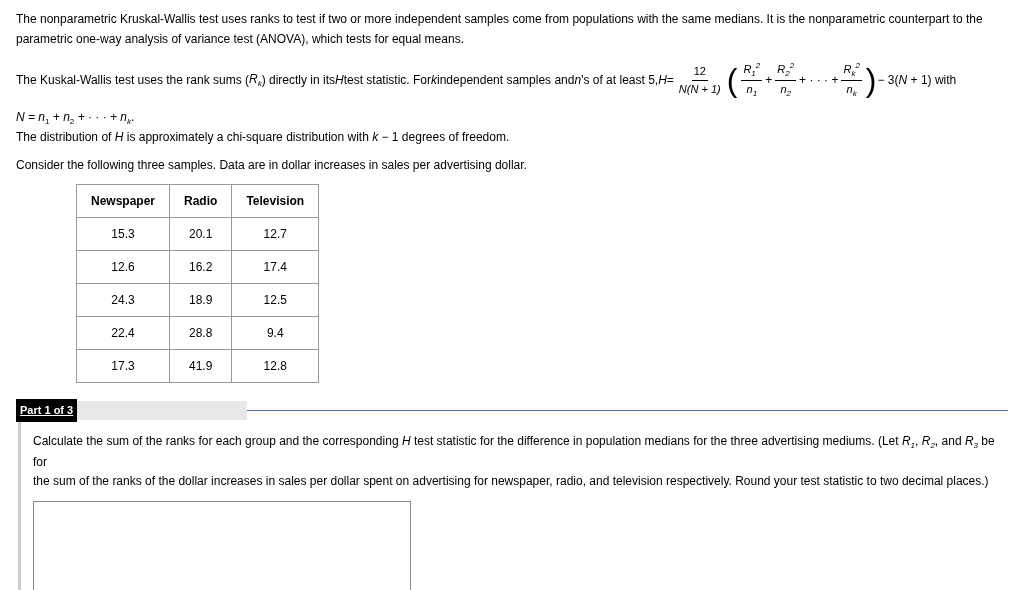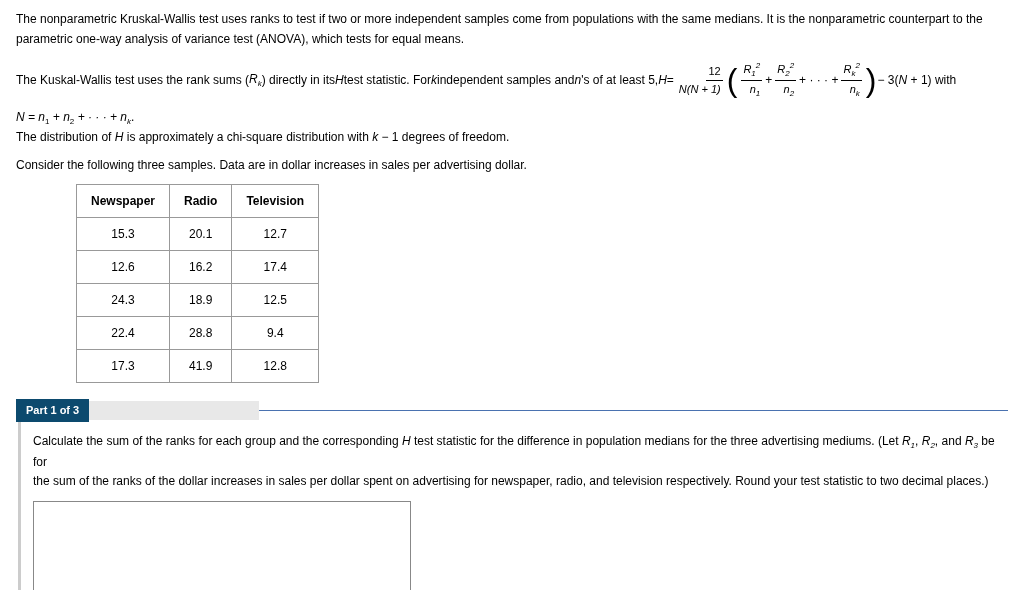--- a/index.html
+++ b/index.html
@@ -2,31 +2,31 @@
 <html><head>
   <meta charset="utf-8">
   <style>
     * { box-sizing: border-box; margin: 0; padding: 0; }
     body { font-family: Arial, sans-serif; font-size: 12px; color: #000; background: #fff; padding: 10px 16px; line-height: 1.5; }
     .intro-line { margin-bottom: 2px; }
     .formula-line { display: flex; align-items: center; flex-wrap: wrap; margin-top: 12px; margin-bottom: 8px; }
     .italic { font-style: italic; }
     .sub { font-size: 8px; vertical-align: sub; }
     .sup { font-size: 8px; vertical-align: super; }
-    .frac { display: inline-flex; flex-direction: column; align-items: flex-end; vertical-align: middle; margin: 0 3px; font-size: 11px; }
+    .frac { display: inline-flex; flex-direction: column; align-items: center; vertical-align: middle; margin: 0 3px; font-size: 11px; }
     .frac .num { border-bottom: 1px solid #000; padding: 0 2px; }
     .frac .den { padding: 0 2px; }
     .big-paren { font-size: 32px; line-height: 32px; vertical-align: middle; display: inline-block; margin: 0 1px; }
     .eq-line { margin-top: 6px; }
     .para { margin-bottom: 10px; }
     .data-table { border-collapse: collapse; margin-left: 60px; margin-top: 6px; margin-bottom: 16px; }
     .data-table th, .data-table td { border: 1px solid #999; padding: 7px 14px; text-align: center; font-size: 12px; background: #fff; }
     .data-table th { font-weight: bold; padding-left: 14px; }
     .part-bar { display: flex; align-items: center; margin-top: 8px; }
-    .part-label { background: #0c4a6e; color: #fff; padding: 3px 10px; font-size: 11px; font-weight: bold; white-space: nowrap; }
+    .part-label { background: #000000; color: #fff; padding: 3px 4px; font-size: 11px; font-weight: bold; white-space: nowrap; text-decoration: underline; }
     .part-white { background: #e8e8e8; height: 19px; width: 170px; }
     .part-line { border-bottom: 1px solid #4a72b0; flex: 1; }
     .part-content { border-left: 3px solid #ccc; padding: 10px 0 10px 12px; margin-left: 2px; }
     .question-text { margin-bottom: 10px; line-height: 1.6; }
     .answer-box { width: 378px; height: 102px; border: 1px solid #888; resize: both; overflow: auto; font-family: inherit; font-size: 12px; padding: 4px; margin-bottom: 14px; }
   </style>
 </head>
 <body>
 
 <div>

